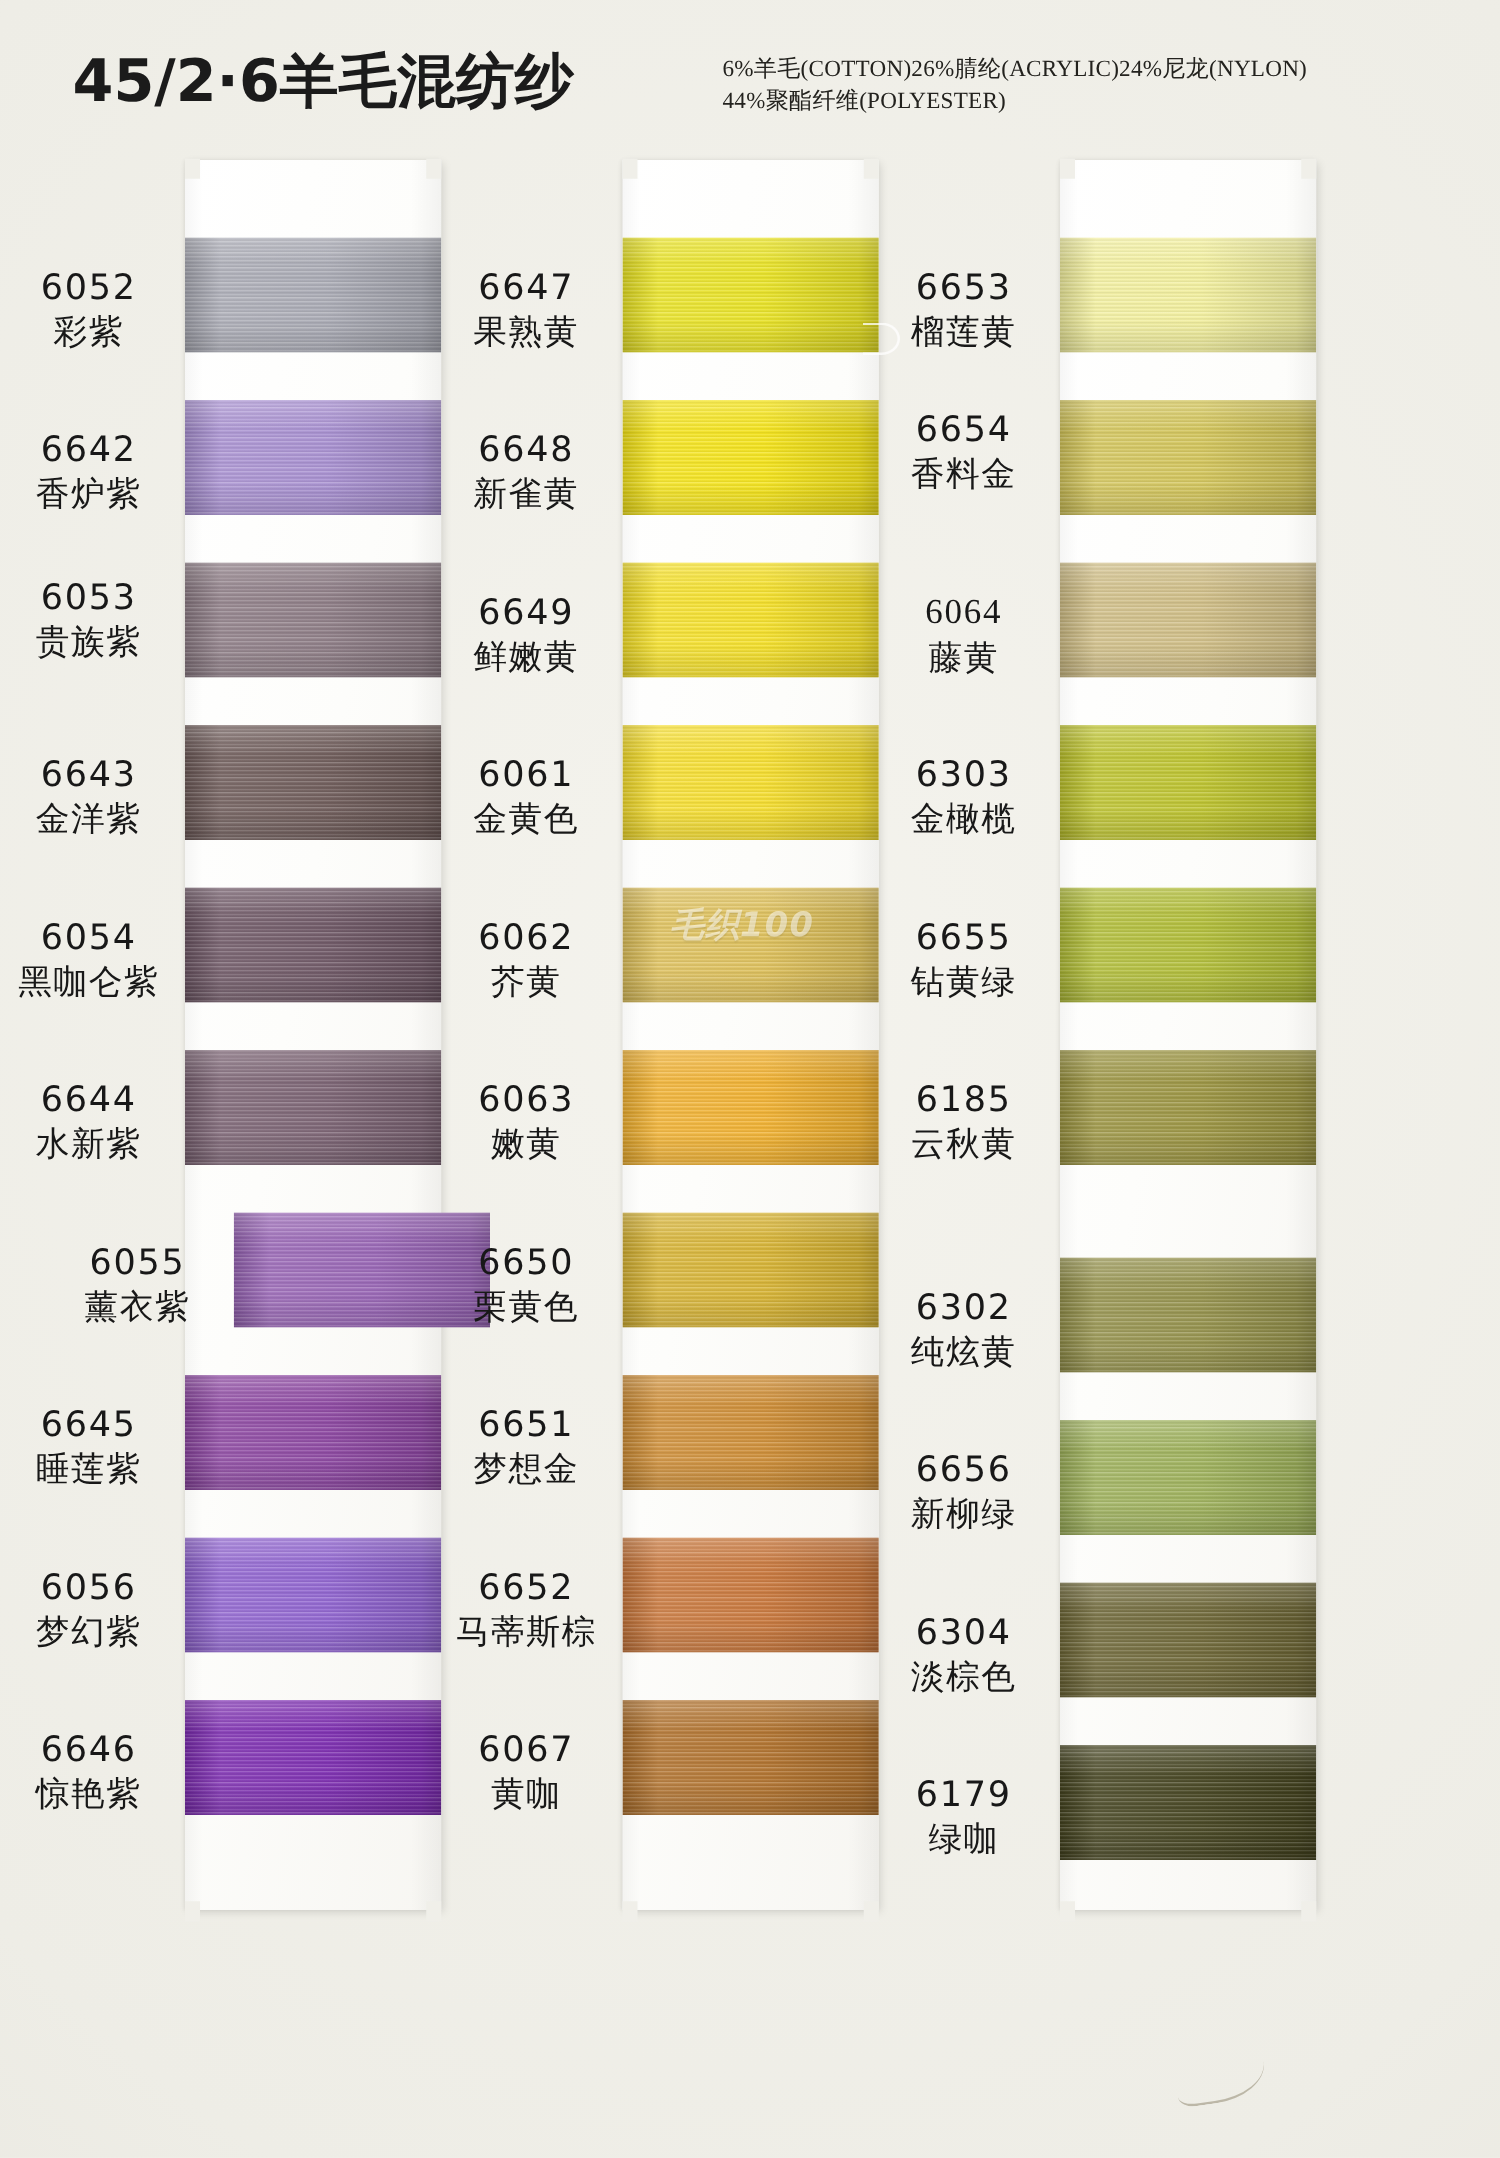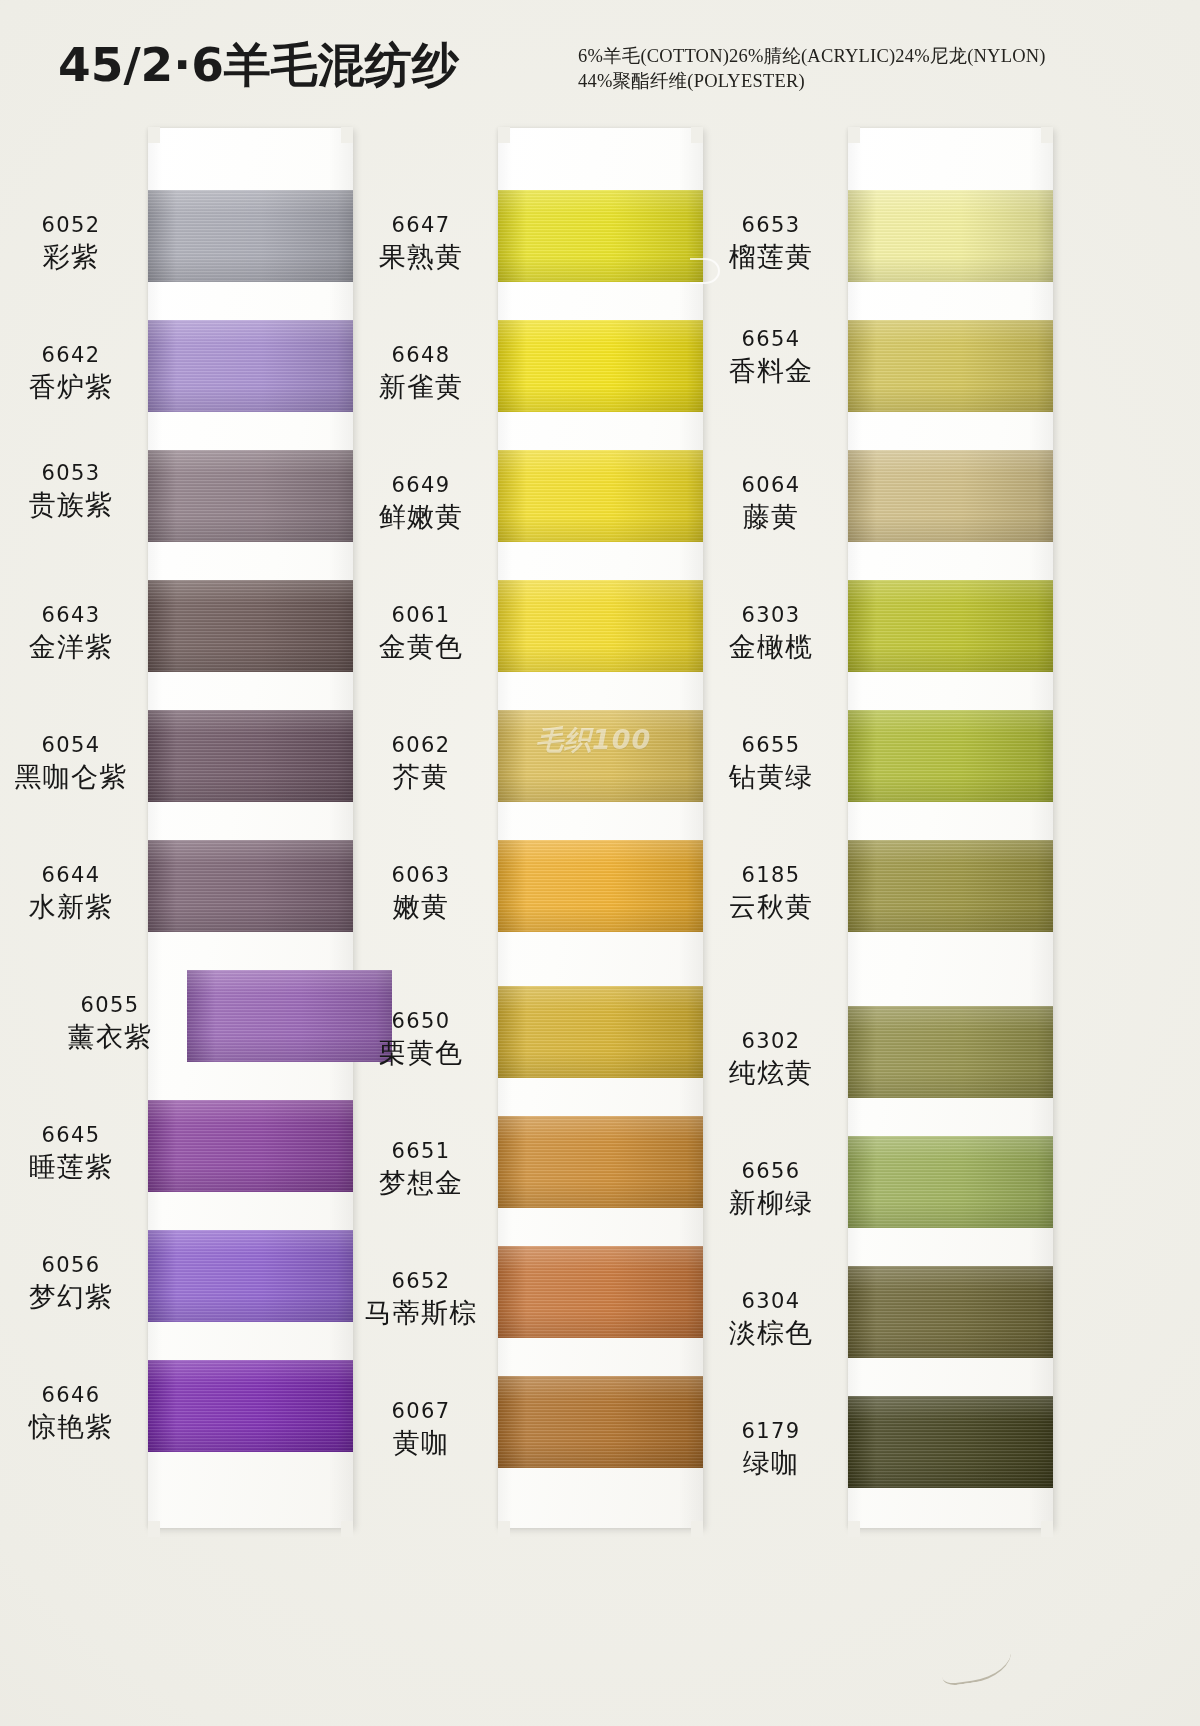--- a/index.html
+++ b/index.html
@@ -155,21 +155,21 @@
   .label {
     position: absolute;
     width: 130px;
     text-align: center;
     color: #181818;
     line-height: 1.28;
     font-family: "DejaVu Sans", "Liberation Sans", sans-serif;
   }
   .label.left  { left: -142px; }
   .label .code {
-    font-size: 21px;
+    font-size: 28px;
     letter-spacing: 1.4px;
     white-space: nowrap;
   }
   .label .name {
     font-size: 27px;
     letter-spacing: 1.2px;
     white-space: nowrap;
     margin-top: 1px;
   }
 
@@ -416,21 +416,21 @@
             <div class="base" style="background: rgb(221, 191, 89);"></div>
             <div class="threads"></div>
             <div class="shade"></div>
             <div class="sheen"></div>
           </div>
           <div class="label left" style="top: 22px;">
             <div class="code">6062</div>
             <div class="name">芥黄</div>
           </div>
         </div>
-        <div class="swatch-row" style="height: 146px;">
+        <div class="swatch-row" style="height: 130px;">
           <div class="yarn">
             <div class="base" style="background: rgb(240, 176, 47);"></div>
             <div class="threads"></div>
             <div class="shade"></div>
             <div class="sheen"></div>
           </div>
           <div class="label left" style="top: 22px;">
             <div class="code">6063</div>
             <div class="name">嫩黄</div>
           </div>
@@ -516,21 +516,21 @@
             <div class="name">香料金</div>
           </div>
         </div>
         <div class="swatch-row" style="height: 130px;">
           <div class="yarn">
             <div class="base" style="background: rgb(207, 189, 133);"></div>
             <div class="threads"></div>
             <div class="shade"></div>
             <div class="sheen"></div>
           </div>
-          <div class="label left" style="top: 22px;">
+          <div class="label left" style="top: 22px; font-family: Liberation Serif, serif;">
             <div class="code">6064</div>
             <div class="name">藤黄</div>
           </div>
         </div>
         <div class="swatch-row" style="height: 130px;">
           <div class="yarn">
             <div class="base" style="background: rgb(188, 194, 44);"></div>
             <div class="threads"></div>
             <div class="shade"></div>
             <div class="sheen"></div>

